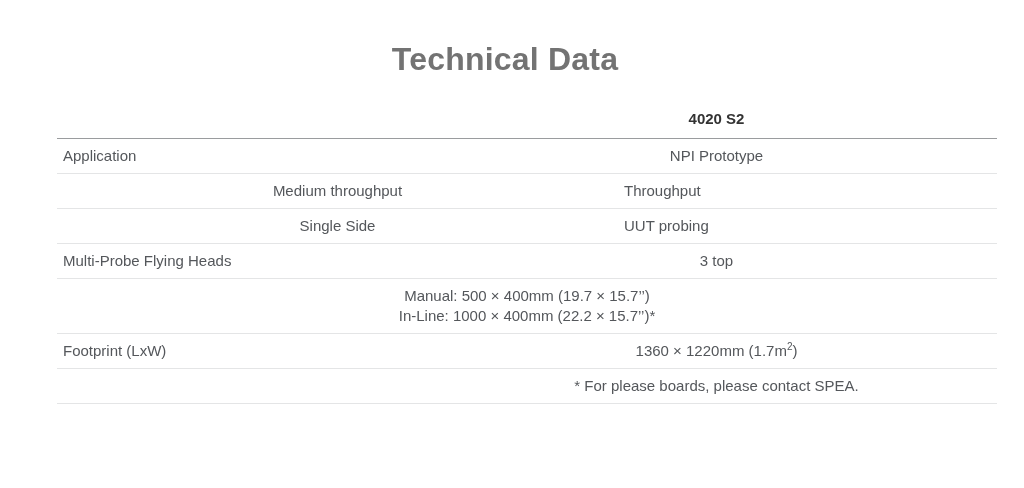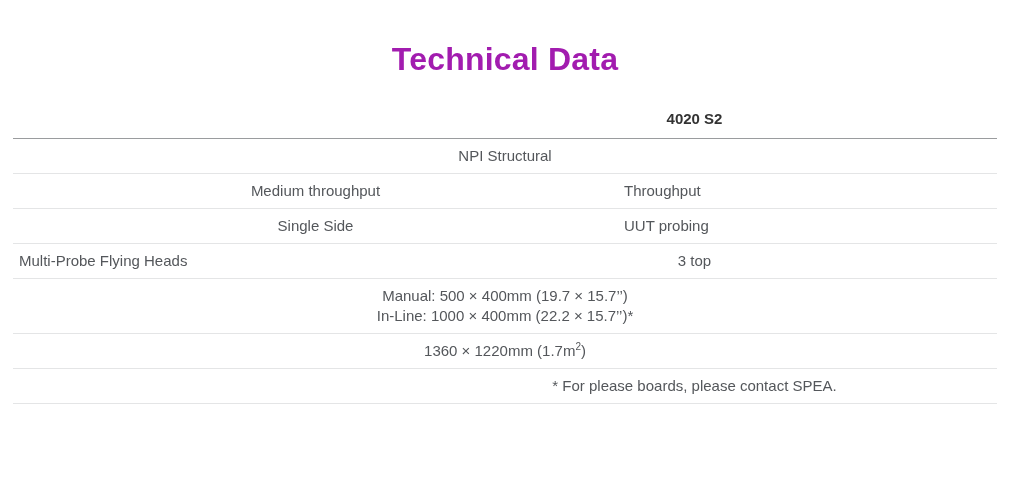--- a/index.html
+++ b/index.html
@@ -17,32 +17,33 @@
     .page {
       width: 984px;
       margin-left: 13px;
     }
     .page-title {
       margin: 40px 0 26px 0;
       text-align: center;
       font-size: 32px;
       line-height: 38px;
       font-weight: 700;
-      color: #a21caf;
+      color: #737373;
       letter-spacing: 0.2px;
     }
     .spec-table {
       width: 100%;
       font-size: 15px;
       color: #54575b;
     }
     .row {
       display: flex;
       align-items: flex-end;
       border-bottom: 1px solid #e4e5e6;
+      margin-left: 44px;
     }
     .row.header-row {
       border-bottom: 1px solid #9a9c9e;
     }
     .cell {
       line-height: 18px;
     }
     .cell.label {
       width: 379px;
       flex: 0 0 379px;
@@ -77,21 +78,22 @@
   <h1 class="page-title">Technical Data</h1>
 
   <div class="spec-table">
 
     <div class="row header-row">
       <div class="cell label"></div>
       <div class="cell value">4020 S2</div>
     </div>
 
     <div class="row">
-      <div class="cell value">NPI Structural</div>
+      <div class="cell label">Application</div>
+      <div class="cell value">NPI Prototype</div>
     </div>
 
     <div class="row">
       <div class="cell value">Medium throughput</div>
       <div class="cell label">Throughput</div>
     </div>
 
 
     <div class="row">
       <div class="cell value">Single Side</div>
@@ -104,20 +106,21 @@
     </div>
 
     <div class="row multiline">
       <div class="cell value">
         <div>Manual: 500 × 400mm (19.7 × 15.7’’)</div>
         <div>In-Line: 1000 × 400mm (22.2 × 15.7’’)*</div>
       </div>
     </div>
 
     <div class="row">
+      <div class="cell label">Footprint (LxW)</div>
       <div class="cell value"><span>1360 × 1220mm (1.7m</span><sup>2</sup><span>)</span></div>
     </div>
 
     <div class="row">
       <div class="cell label"></div>
       <div class="cell value">* For please boards, please contact SPEA.</div>
     </div>
 
   </div>
 </div>

